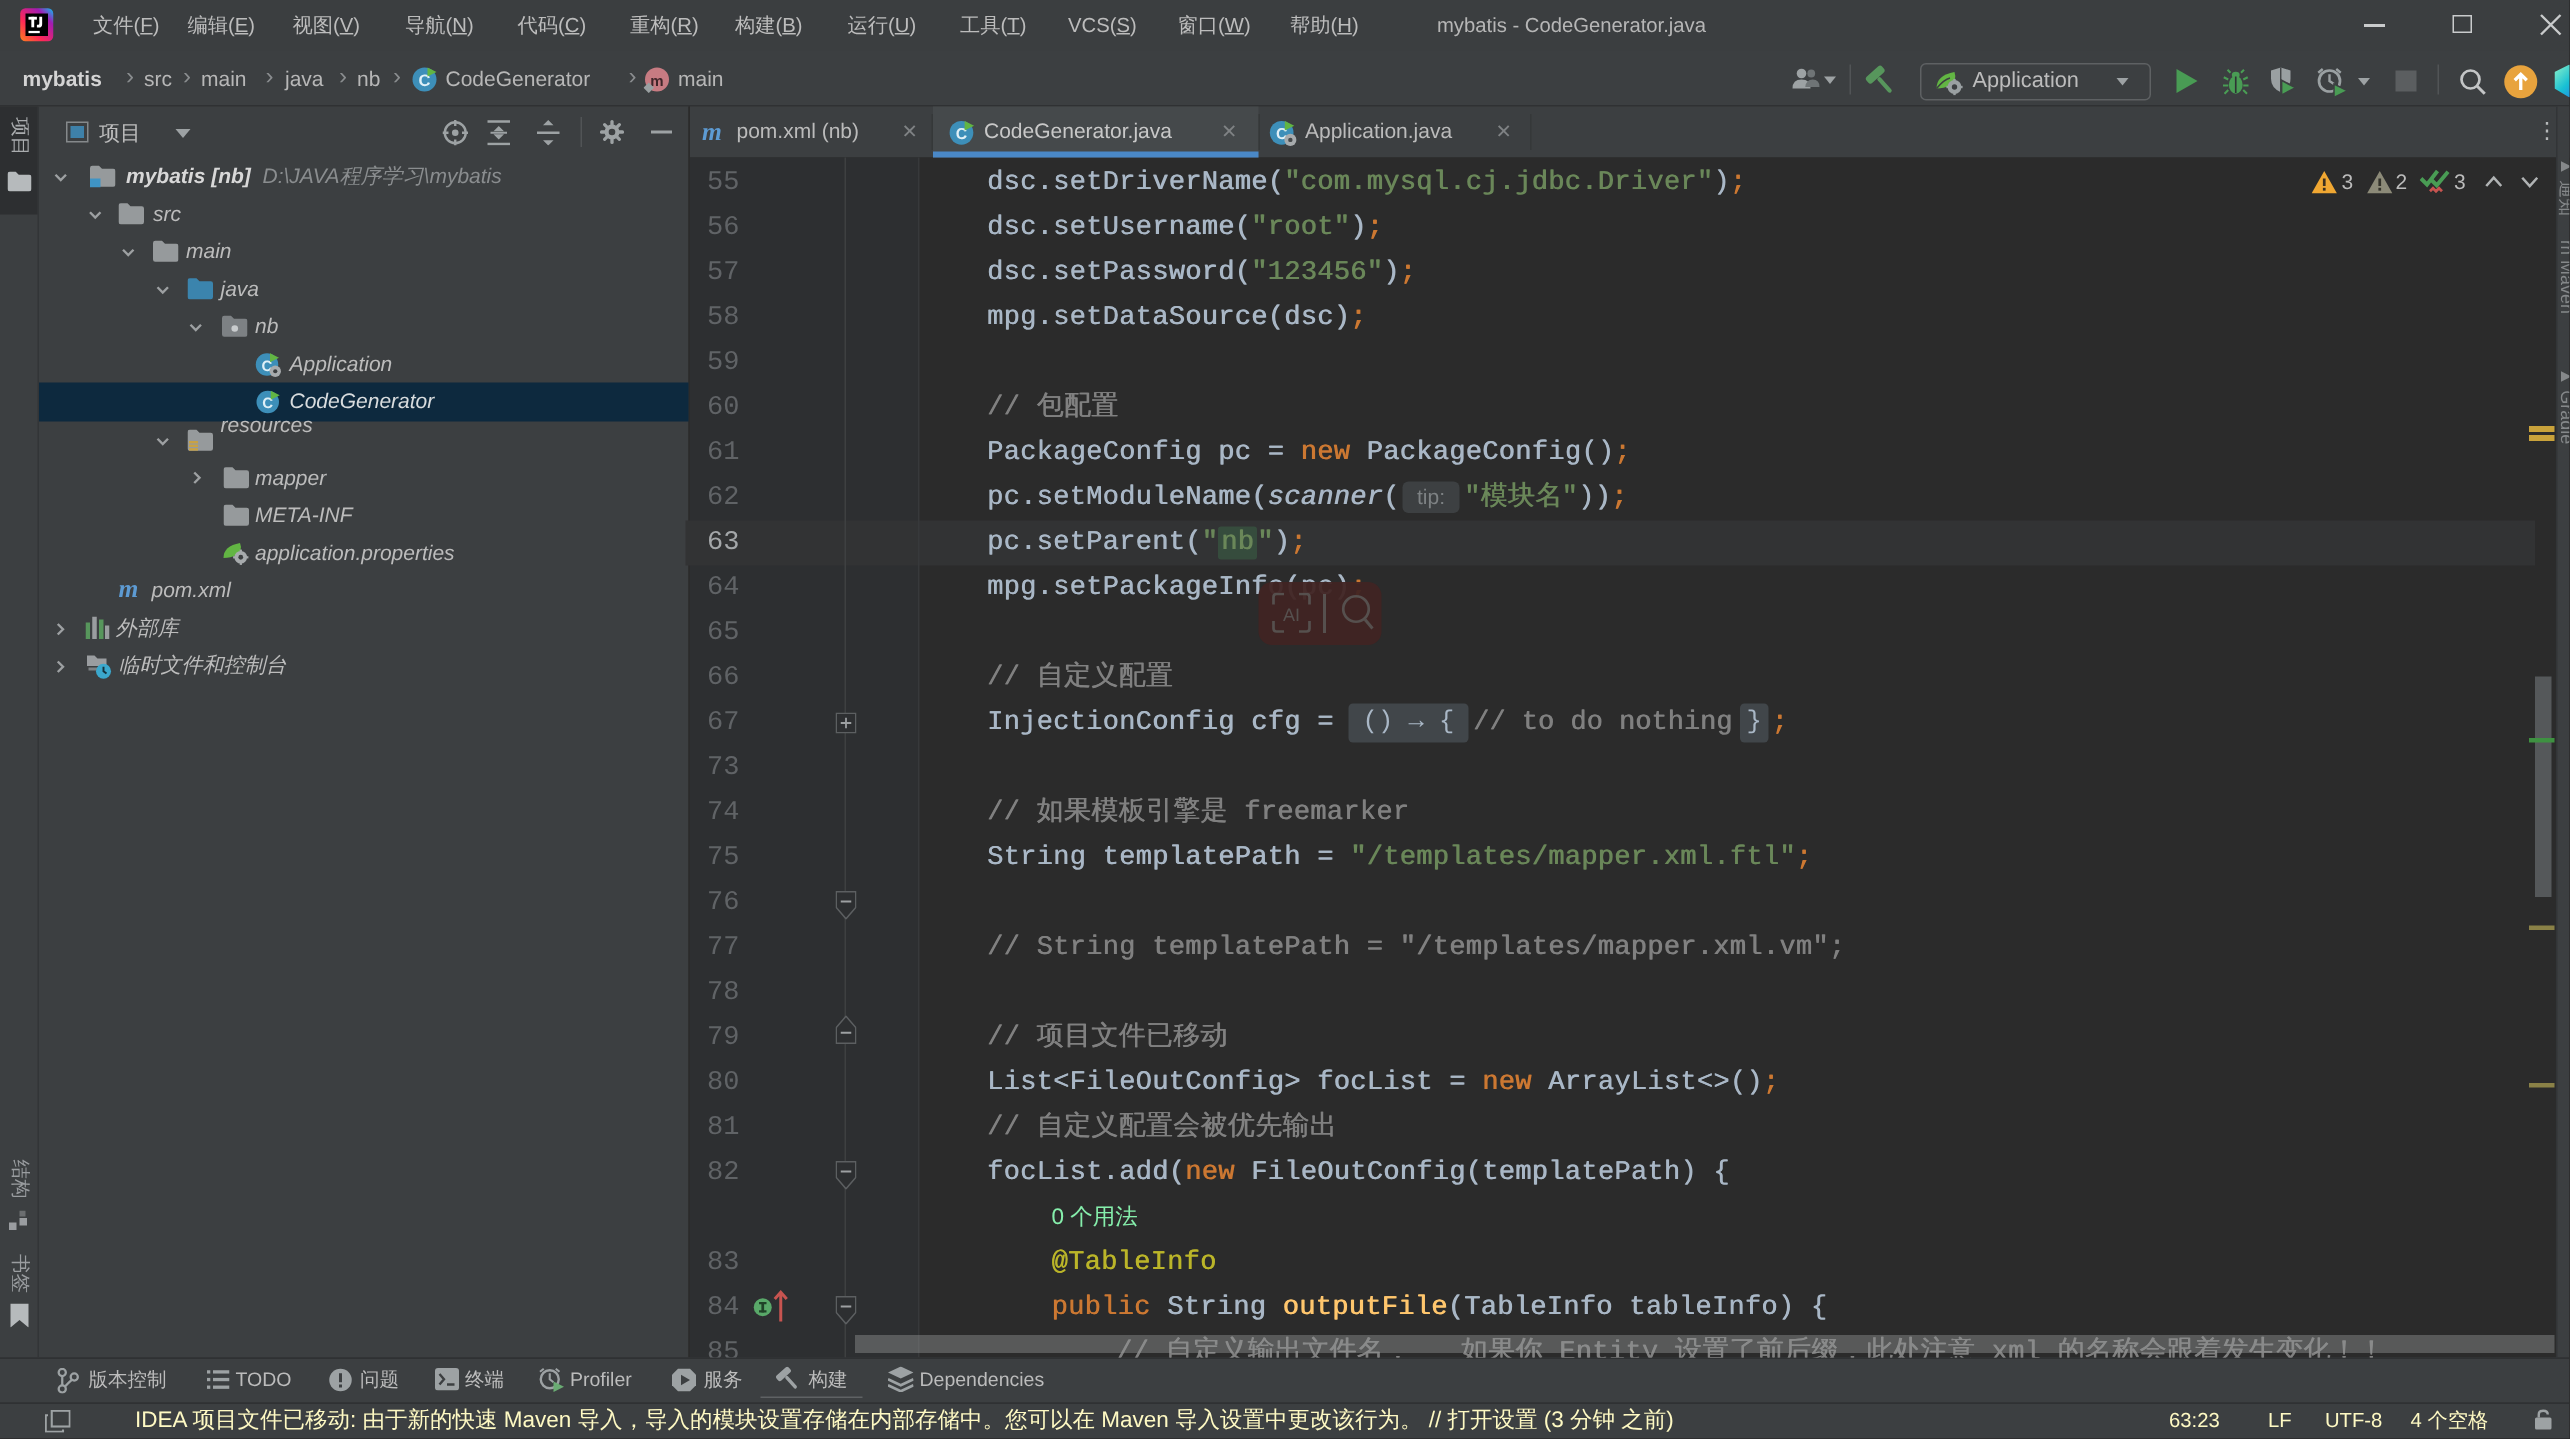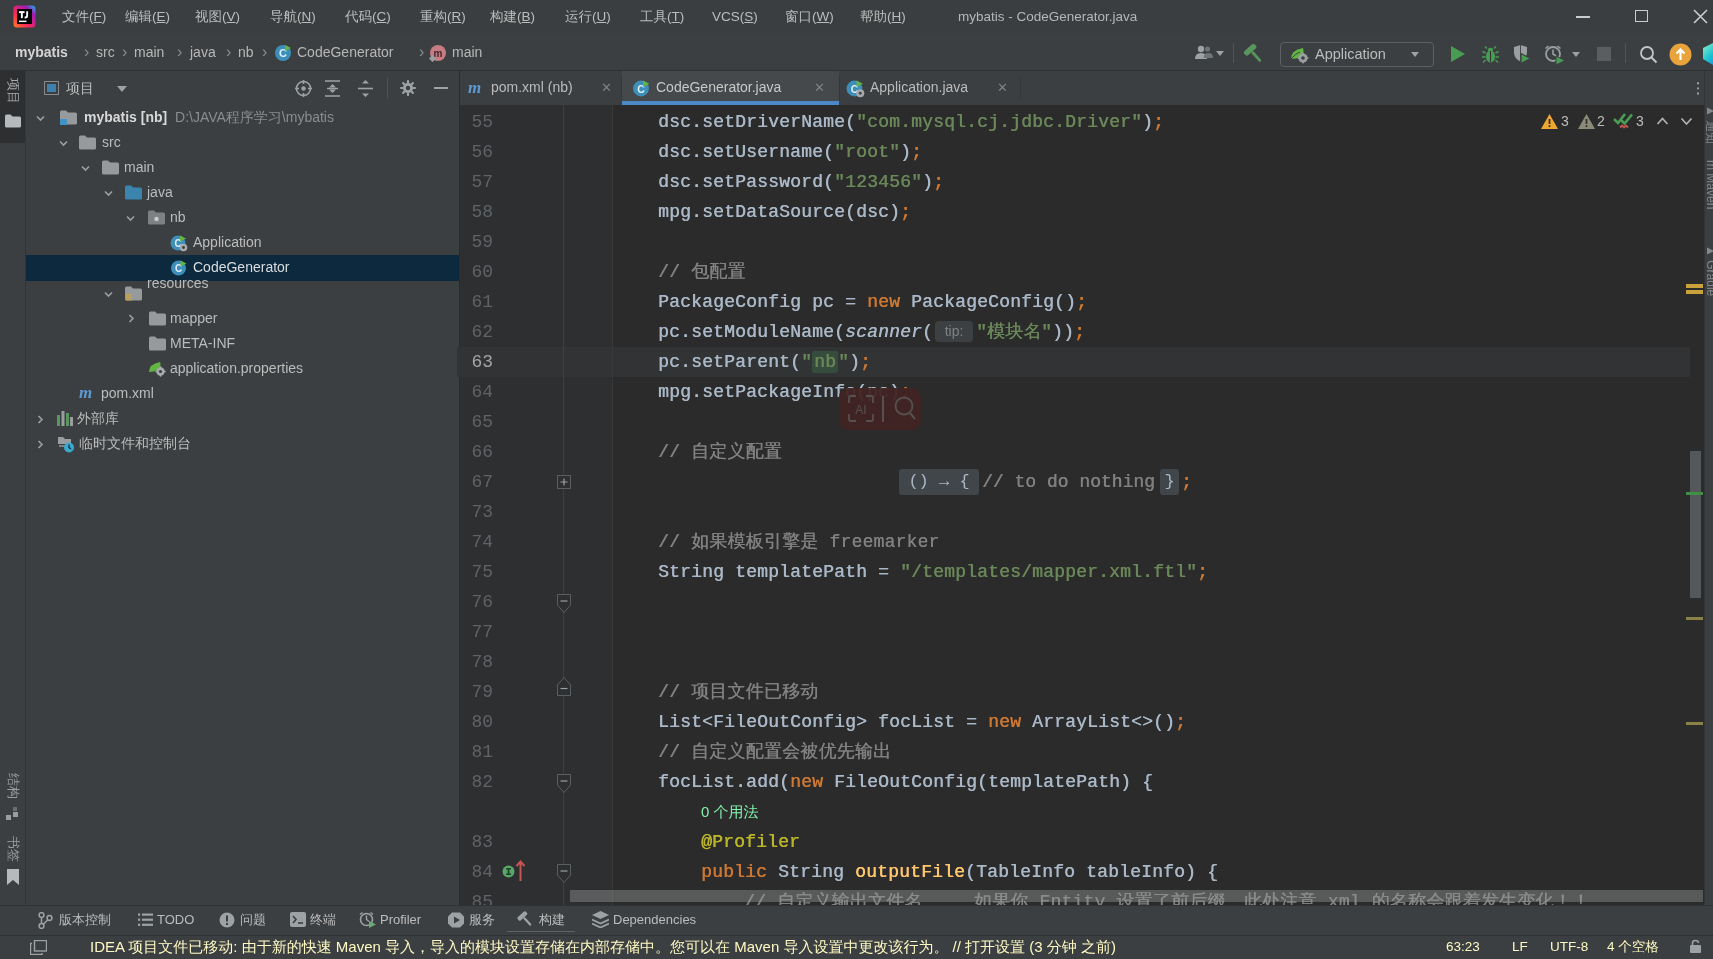--- a/index.html
+++ b/index.html
@@ -16,21 +16,21 @@
 #tabbar{left:460px;top:71px;width:1253px;height:34px;background:#3c3f41;}
 #gutter{left:460px;top:105px;width:153px;height:800px;background:#2d2f31;}
 #editor{left:613px;top:105px;width:1091px;height:800px;background:#2b2b2b;overflow:hidden;}
 #rightstrip{left:1704px;top:71px;width:9px;height:834px;background:#3c3f41;border-left:1px solid #323537;}
 #bottombar{left:0;top:905px;width:1713px;height:30px;background:#3c3f41;border-top:1px solid #2f3133;}
 #statusbar{left:0;top:935px;width:1713px;height:24px;background:#3c3f41;border-top:1px solid #2f3133;}
 .menu{top:0;height:34px;line-height:34px;color:#bcbcbc;font-size:13.5px;}
 #wintitle{color:#b6b6b6;}
 .crumb{top:34px;height:37px;line-height:36px;color:#b7b7b7;font-size:14px;}
 .crumbsep{color:#8a8d8f;font-size:16px;}
-.treerow{height:25px;line-height:25px;color:#bcbcbc;font-size:14px;white-space:nowrap;}
+.treerow{height:25px;line-height:25px;color:#bcbcbc;font-size:14px;white-space:nowrap;font-style:italic;}
 
 .cl{font-family:"Liberation Mono",monospace;font-size:18px;line-height:30px;height:30px;color:#a9b7c6;white-space:pre;letter-spacing:0.2px;text-shadow:0.4px 0 0 currentColor;}
 .ln{font-family:"Liberation Mono",monospace;font-size:18px;line-height:30px;height:30px;color:#606366;text-align:right;width:36px;left:457px;}
 .s{color:#6a8759}.k{color:#cc7832}.c{color:#808080}.an{color:#bbb529}.m{color:#ffc66d}
 .tab{top:71px;height:34px;line-height:33px;font-size:14px;color:#bbbbbb;white-space:nowrap;}
 .bt{top:905px;height:30px;line-height:30px;font-size:13px;color:#bcbcbc;}
 .st{top:935px;height:16px;line-height:23px;font-size:13.5px;color:#fef9c3;}
 svg{display:block}
 </style>
 </head>
@@ -447,32 +447,34 @@
 <div class="abs cl" style="left:658px;top:197px">mpg.setDataSource(dsc)<span class="k">;</span></div>
 <div class="abs cl c" style="left:658px;top:257px">// 包配置</div>
 <div class="abs cl" style="left:658px;top:287px">PackageConfig pc = <span class="k">new</span> PackageConfig()<span class="k">;</span></div>
 <div class="abs cl" style="left:658px;top:317px">pc.setModuleName(<i>scanner</i>(</div>
 <div class="abs" style="left:935px;top:321px;width:38px;height:21px;background:#3d4042;border-radius:4px;color:#7d8183;font-size:14px;line-height:21px;text-align:center">tip:</div>
 <div class="abs cl s" style="left:976px;top:317px">"模块名</div>
 <div class="abs cl" style="left:1041px;top:317px"><span class="s">"</span>))<span class="k">;</span></div>
 <div class="abs cl" style="left:658px;top:347px">pc.setParent(<span class="s">"</span><span class="s" style="background:#364c3d;padding:1px 2px;border-radius:2px">nb</span><span class="s">"</span>)<span class="k">;</span></div>
 <div class="abs cl" style="left:658px;top:377px">mpg.setPackageInfo(pc)<span class="k">;</span></div>
 <div class="abs cl c" style="left:658px;top:437px">// 自定义配置</div>
+<div class="abs cl" style="left:658px;top:467px">InjectionConfig cfg = </div>
 <div class="abs" style="left:899px;top:469px;width:80px;height:26px;background:#41464a;border-radius:3px;font-family:'Liberation Mono',monospace;font-size:17px;line-height:26px;color:#a9b7c6;text-align:center">() → {</div>
 <div class="abs cl c" style="left:982px;top:467px;letter-spacing:0">// to do nothing</div>
 <div class="abs" style="left:1160px;top:469px;width:19px;height:26px;background:#41464a;border-radius:3px;font-family:'Liberation Mono',monospace;font-size:17px;line-height:26px;color:#a9b7c6;text-align:center">}</div>
 <div class="abs cl k" style="left:1181px;top:467px">;</div>
 <div class="abs cl c" style="left:658px;top:527px">// 如果模板引擎是 freemarker</div>
 <div class="abs cl" style="left:658px;top:557px">String templatePath = <span class="s">"/templates/mapper.xml.ftl"</span><span class="k">;</span></div>
+<div class="abs cl c" style="left:658px;top:617px">// String templatePath = "/templates/mapper.xml.vm";</div>
 <div class="abs cl c" style="left:658px;top:677px">// 项目文件已移动</div>
 <div class="abs cl" style="left:658px;top:707px">List&lt;FileOutConfig&gt; focList = <span class="k">new</span> ArrayList&lt;&gt;()<span class="k">;</span></div>
 <div class="abs cl c" style="left:658px;top:737px">// 自定义配置会被优先输出</div>
 <div class="abs cl" style="left:658px;top:767px">focList.add(<span class="k">new</span> FileOutConfig(templatePath) {</div>
 <div class="abs" style="left:701px;top:797px;height:30px;line-height:30px;font-size:15px;color:#86efac">0 个用法</div>
-<div class="abs cl an" style="left:701px;top:827px">@Profiler</div>
+<div class="abs cl an" style="left:701px;top:827px">@TableInfo</div>
 <div class="abs cl" style="left:701px;top:857px"><span class="k">public</span> String <span class="m">outputFile</span>(TableInfo tableInfo) {</div>
 <div class="abs cl c" style="left:744px;top:887px">// 自定义输出文件名，&nbsp;&nbsp;&nbsp;如果你 Entity 设置了前后缀，此处注意 xml 的名称会跟着发生变化！！</div>
 
 <div class="abs" style="left:839px;top:388px;width:82px;height:42px;background:rgba(64,36,35,0.95);border-radius:9px"></div>
 <svg class="abs" style="left:848px;top:395px" width="26" height="27" viewBox="0 0 26 27">
  <path d="M1 8 V3 Q1 1 3 1 H8 M18 1 H23 Q25 1 25 3 V8 M25 19 V24 Q25 26 23 26 H18 M8 26 H3 Q1 26 1 24 V19" stroke="#56504e" stroke-width="1.8" fill="none"></path>
  <text x="13" y="19" font-size="12" fill="#56504e" text-anchor="middle" font-family="Liberation Sans">AI</text>
 </svg>
 <div class="abs" style="left:882px;top:396px;width:1.5px;height:26px;background:#56504e"></div>
 <svg class="abs" style="left:893px;top:395px" width="24" height="26" viewBox="0 0 24 26">

